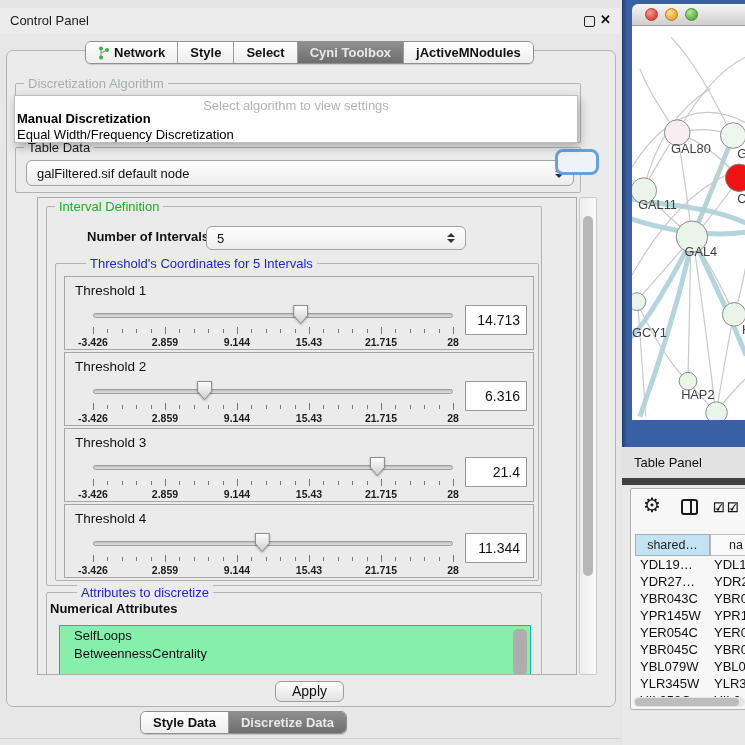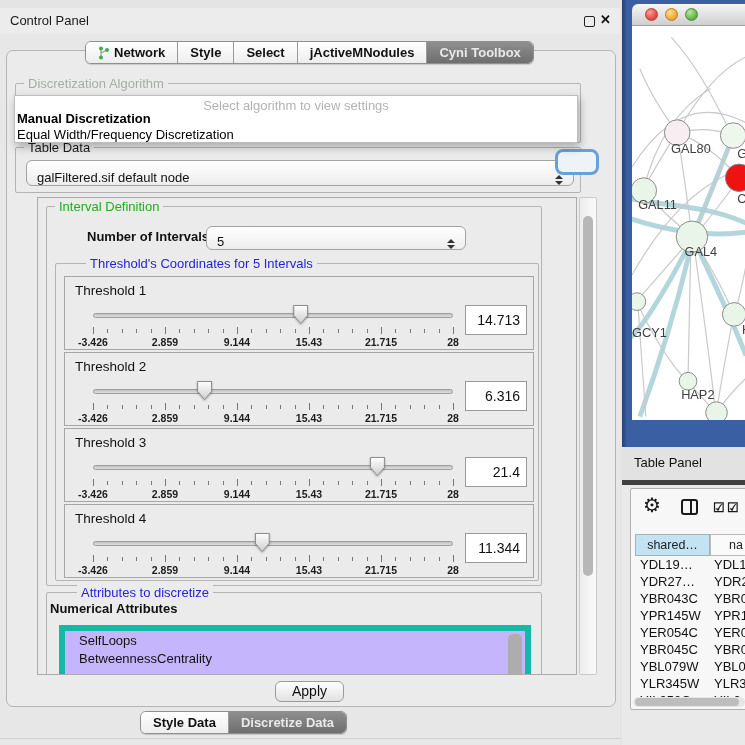--- a/index.html
+++ b/index.html
@@ -19,21 +19,21 @@
   .seg.sel { background:linear-gradient(#8f8f8f,#6e6e6e); color:#e9e9e9; }
   #top-tabs { left:85px; top:33px; }
   #bottom-tabs { left:140px; top:703px; }
 
   #content-panel { position:absolute; left:6px; top:42px; width:610px; height:657px; background:#ebebeb; border:1px solid #b5b5b5; border-radius:7px; }
 
   .group { position:absolute; border:1px solid #b3b3b3; border-radius:2px; }
   .gtitle { position:absolute; top:-8px; left:8px; background:#ebebeb; padding:0 4px; font-size:13px; white-space:nowrap; }
   .t-green { color:#1fae1f; } .t-blue { color:#2323d8;margin-left:22px; } .t-dark { color:#1c1c1c; } .t-faded { color:#a4aea4; }
 
-  .combo { position:absolute; background:linear-gradient(#ffffff,#ededed); border:1px solid #a3a3a3; border-radius:6px; font-size:13px; color:#111; display:flex; align-items:flex-end; padding:0 10px; }
+  .combo { position:absolute; background:linear-gradient(#ffffff,#ededed); border:1px solid #a3a3a3; border-radius:6px; font-size:13px; color:#111; display:flex; align-items:center; padding:0 10px; }
   .combo .val { flex:1; overflow:hidden; white-space:nowrap; }
   .spin { width:9px; display:flex; flex-direction:column; align-items:center; gap:2px; }
   .spin i { width:0; height:0; border-left:4px solid transparent; border-right:4px solid transparent; }
   .spin .up { border-bottom:4px solid #333; } .spin .dn { border-top:4px solid #333; }
 
   
   #algo-combo-sliver { position:absolute; left:548px; top:98px; width:44px; height:26px; border:3px solid #68a1da; border-radius:8px; background:#eef3f8; z-index:5; }
   #algo-popup { position:absolute; left:14px; top:87px; width:564px; height:48px; background:#fff; border:1px solid #bdbdbd; box-shadow:2px 4px 9px rgba(0,0,0,.28); z-index:10; }
   #algo-popup .hint { position:absolute; top:2px; left:0; width:100%; text-align:center; font-size:13px; color:#b3b3b3; }
   #algo-popup .opt { position:absolute; left:2px; font-size:13px; color:#000; white-space:nowrap; }
@@ -51,39 +51,39 @@
   .thr-track { position:absolute; left:28px; top:36px; width:360px; height:5px; border:1px solid #9c9c9c; border-radius:3px; background:linear-gradient(#c2c2c2,#dedede); }
   .thr-thumb { position:absolute; top:28px; width:15px; height:19px; filter:drop-shadow(0 1px 1px rgba(0,0,0,.3)); }
   .thr-thumb .o { position:absolute; inset:0; background:#8e8e8e; clip-path:polygon(0 0,100% 0,100% 55%,50% 100%,0 55%); }
   .thr-thumb .i { position:absolute; inset:1px; background:linear-gradient(#fdfdfd,#cfcfcf); clip-path:polygon(0 0,100% 0,100% 55%,50% 100%,0 55%); }
   .tick { position:absolute; width:1px; background:#767676; top:52px; height:4px; }
   .tick.major { height:7px; top:50px; }
   .tick-label { position:absolute; top:59px; transform:translateX(-50%); font-size:10.5px; font-weight:700; color:#1c1c1c; white-space:nowrap; }
   .thr-value { position:absolute; left:400px; top:28px; width:62px; height:30px; background:#fff; border:1px solid #9b9b9b; font-size:14px; color:#111; text-align:right; line-height:28px; padding-right:6px; }
 
   
-  #attr-list { position:absolute; left:12px; top:32px; width:472px; height:90px; background:#c4b5fd; border:6px solid #14b8a6; font-size:13px; color:#111; overflow:hidden; }
+  #attr-list { position:absolute; left:12px; top:32px; width:472px; height:90px; background:#86efac; border:1px solid #14b8a6; font-size:13px; color:#111; overflow:hidden; }
   #attr-list div { padding:2px 0 1px 14px; white-space:nowrap; }
   #attr-scroll { position:absolute; right:3px; top:3px; width:9px; height:46px; background:#adadad; border-radius:5px; }
 
   #apply-btn { position:absolute; left:268px; top:630px; width:69px; height:21px; border:1px solid #9b9b9b; border-radius:6px; background:linear-gradient(#fefefe,#e2e2e2); font-size:14px; color:#111; text-align:center; line-height:19px; }
 
   
   #net-window { position:absolute; left:622px; top:0; width:123px; height:447px; background:linear-gradient(90deg,#24406f 0px,#3b5fa3 5px); }
   #net-inner { position:absolute; left:10px; top:4px; width:113px; height:416px; }
   #net-titlebar { position:absolute; left:0; top:0; width:113px; height:22px; background:linear-gradient(#f6f6f6,#cfcfcf); border-bottom:1px solid #9f9f9f; border-radius:6px 0 0 0; }
   .light { position:absolute; top:4px; width:13px; height:13px; border-radius:50%; }
   #light-red { left:13px; background:radial-gradient(circle at 35% 30%, #ff9d94, #e0443e 70%); border:1px solid #b03b36; }
   #light-yellow { left:33px; background:radial-gradient(circle at 35% 30%, #ffe08a, #eca430 70%); border:1px solid #b57d20; }
   #light-green { left:53px; background:radial-gradient(circle at 35% 30%, #b7e8a0, #5bb040 70%); border:1px solid #4a8f33; }
   #net-canvas { position:absolute; left:0; top:22px; width:113px; height:394px; background:#fff; overflow:hidden; }
 
   
   #table-panel { position:absolute; left:622px; top:447px; width:123px; height:298px; background:#e9e9e9; }
-  #tp-header { position:absolute; left:0; top:0; width:123px; height:38px; background:#e2e2e2; border-bottom:5px solid #404040; }
+  #tp-header { position:absolute; left:0; top:0; width:123px; height:38px; background:#e2e2e2; border-bottom:7px solid #404040; }
   #tp-title { position:absolute; left:12px; top:8px; font-size:13px; color:#111; }
   #tp-container { position:absolute; left:8px; top:41px; width:130px; height:222px; background:#f7f7f7; border:1px solid #b0b0b0; border-radius:2px; overflow:hidden; }
   #gear-icon { position:absolute; left:12px; top:4px; font-size:20px; color:#1a1a1a; }
   #col-icon { position:absolute; left:50px; top:10px; width:17px; height:16px; border:2px solid #1a1a1a; border-radius:3px; }
   #col-icon i { position:absolute; left:50%; top:0; width:2px; height:100%; background:#1a1a1a; }
   .chk-icon { position:absolute; top:11px; font-size:13px; font-weight:600; color:#1a1a1a; }
   #tp-thead { position:absolute; left:4px; top:45px; height:22px; display:flex; }
   .th { font-size:12.5px; color:#222; border:1px solid #9fb3bd; background:#c3e2f2; text-align:center; line-height:20px; overflow:hidden; white-space:nowrap; }
   .th.c2 { background:#fafafa; border-color:#b9b9b9; text-align:left; padding-left:18px; }
   #tp-rows { position:absolute; left:4px; top:68px; width:126px; }
@@ -349,25 +349,25 @@
           <circle cx="9" cy="4" r="2" fill="#3fae46"></circle>
         </svg>
         <span>Network</span>
       </span>
       <span class="seg">
         <span>Style</span>
       </span>
       <span class="seg">
         <span>Select</span>
       </span>
+      <span class="seg sel">
+        <span>Cyni Toolbox</span>
+      </span>
       <span class="seg">
         <span>jActiveMNodules</span>
-      </span>
-      <span class="seg sel">
-        <span>Cyni Toolbox</span>
       </span>
     </div>
   <div id="bottom-tabs" class="segbar">
       <span class="seg">
         <span>Style Data</span>
       </span>
       <span class="seg sel">
         <span>Discretize Data</span>
       </span>
     </div>

